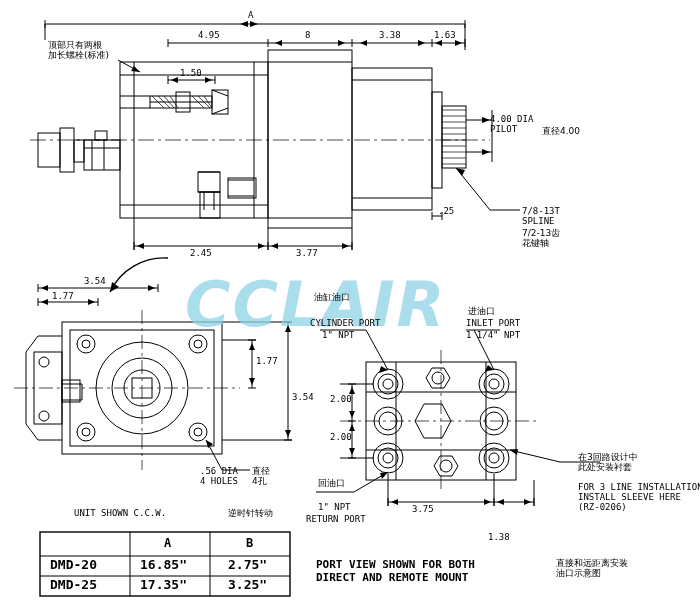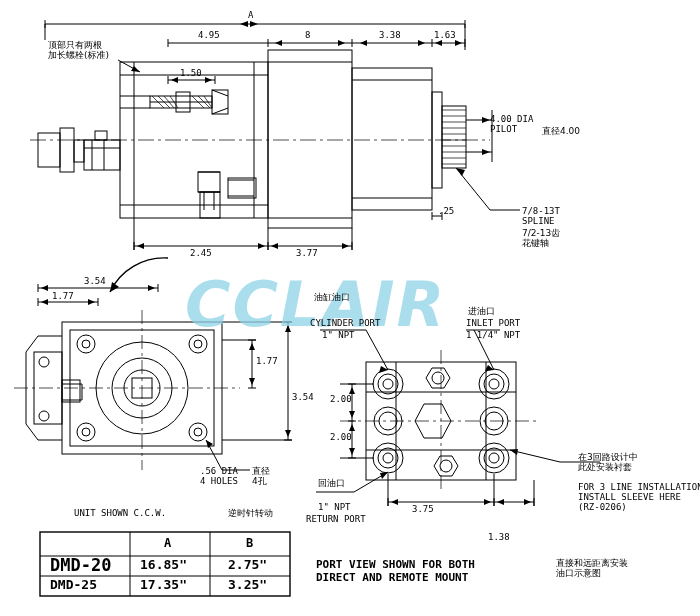--- a/index.html
+++ b/index.html
@@ -314,21 +314,21 @@
 INSTALL SLEEVE HERE
 (RZ-0206)</div>
   <div class="lbl bold" style="left:316px;top:558px;font-size:11px;line-height:13px;">PORT VIEW SHOWN FOR BOTH
 DIRECT AND REMOTE MOUNT</div>
   <div class="lbl cn" style="left:556px;top:558px;">直接和远距离安装
 油口示意图</div>
 
   <div class="lbl bold" style="left:164px;top:538px;font-size:12px;">A</div>
   <div class="lbl bold" style="left:246px;top:538px;font-size:12px;">B</div>
 
-  <div class="lbl bold" style="left:50px;top:560px;font-size:17px;">DMD-20</div>
+  <div class="lbl bold" style="left:50px;top:560px;font-size:13px;">DMD-20</div>
   <div class="lbl bold" style="left:140px;top:560px;font-size:13px;">16.85"</div>
   <div class="lbl bold" style="left:228px;top:560px;font-size:13px;">2.75"</div>
 
   <div class="lbl bold" style="left:50px;top:580px;font-size:13px;">DMD-25</div>
   <div class="lbl bold" style="left:140px;top:580px;font-size:13px;">17.35"</div>
   <div class="lbl bold" style="left:228px;top:580px;font-size:13px;">3.25"</div>
 
 </div>
 
 </body></html>

